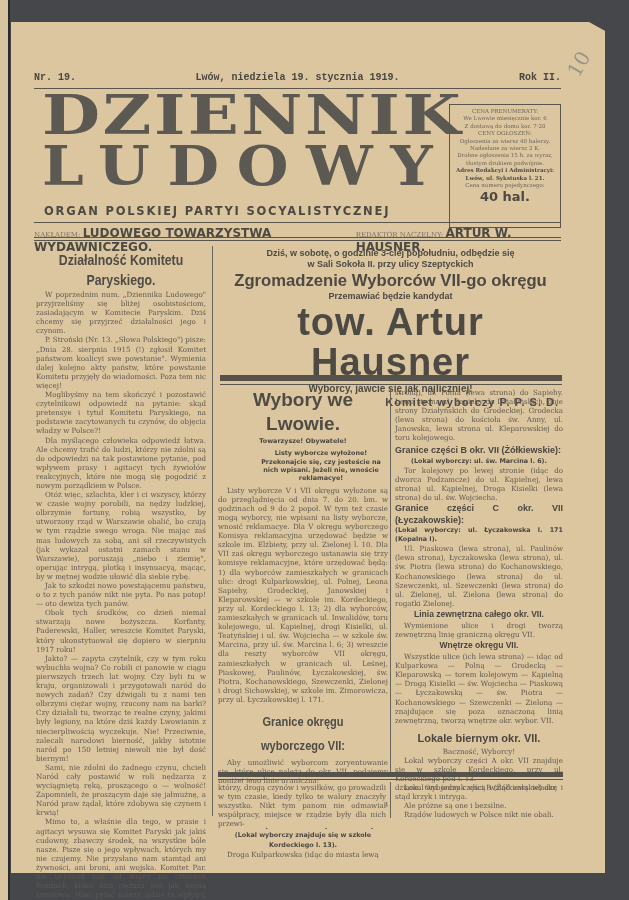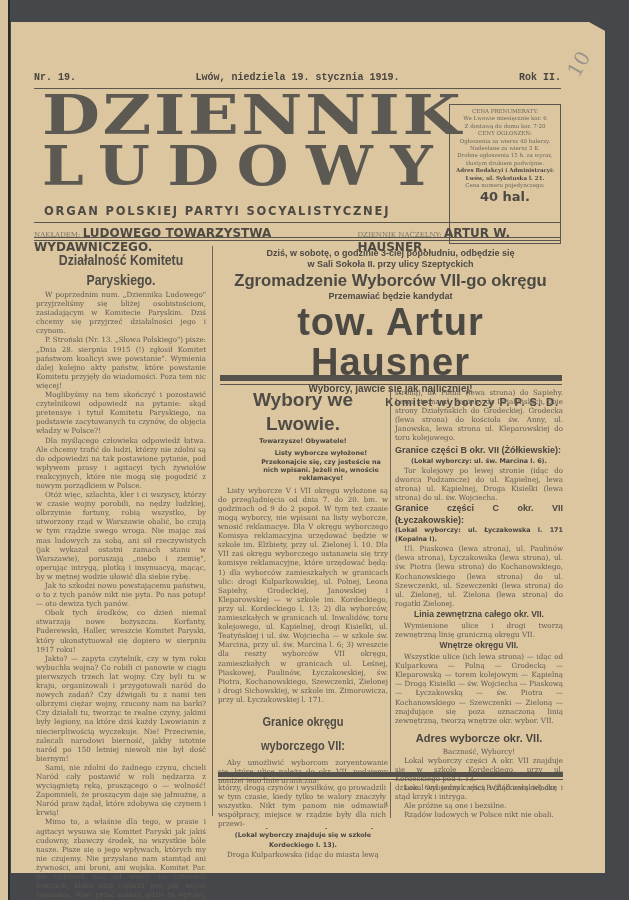--- a/index.html
+++ b/index.html
@@ -9,21 +9,21 @@
   .page .corner{position:absolute;right:-2px;top:0;width:30px;height:10px;background:#45474a;clip-path:polygon(40% 0,100% 0,100% 100%);}
   .pencil{position:absolute;left:566px;top:52px;font-family:"DejaVu Serif",serif;font-size:20px;color:#9a948a;transform:rotate(-60deg);}
   .hole{position:absolute;width:9px;height:9px;border-radius:50%;background:#2a2a2a;left:15px;}
   .cond{font-family:"Liberation Sans",sans-serif;font-weight:bold;}
   .topline{position:absolute;left:34px;top:72px;width:527px;display:flex;justify-content:space-between;font-family:Liberation Mono, monospace;font-weight:bold;font-size:10px;color:#4a4640;}
   .rule{position:absolute;left:34px;height:1px;background:#5a554d;}
   .mast{position:absolute;left:42px;top:90px;font-family:"DejaVu Serif",serif;font-weight:bold;color:#5c5852;letter-spacing:2px;}
   .mast .l1{font-size:54px;line-height:50px;transform:scaleX(1.24);transform-origin:left;}
   .mast .l2{font-size:54px;line-height:52px;letter-spacing:16px;transform:scaleX(1.1);transform-origin:left;}
   .organ{position:absolute;left:44px;top:204px;font-family:"DejaVu Sans",sans-serif;font-weight:bold;font-size:11.5px;letter-spacing:1.8px;color:#4d4943;}
-  .pricebox{position:absolute;left:449px;top:104px;width:112px;height:140px;border:1.5px solid #5a554d;text-align:center;font-size:5.5px;line-height:7.4px;color:#6a645b;padding-top:3px;box-sizing:border-box;}
+  .pricebox{position:absolute;left:449px;top:104px;width:112px;height:124px;border:1.5px solid #5a554d;text-align:center;font-size:5.5px;line-height:7.4px;color:#6a645b;padding-top:3px;box-sizing:border-box;}
   .pricebox b{color:#4d4943;}
   .pricebox .big{font-family:"DejaVu Sans",sans-serif;font-weight:bold;font-size:13px;line-height:16px;color:#4d4943;}
   .naklad{position:absolute;left:34px;top:226px;width:527px;display:flex;justify-content:space-between;font-size:7px;color:#7a7468;}
   .naklad b{font-family:"DejaVu Sans",sans-serif;color:#4d4943;font-size:12px;}
   .col{position:absolute;font-size:7.1px;line-height:9.1px;color:#5e5850;text-align:justify;}
   .col p{margin:0;text-indent:9px;}
   .col .b{font-weight:bold;color:#4a4640;font-family:"DejaVu Sans",sans-serif;font-size:6.4px;}
   .vline{position:absolute;width:1px;background:#6a655d;}
   .h-cond{font-family:"Liberation Sans",sans-serif;font-weight:bold;color:#4f4b45;text-align:center;}
   .thick{position:absolute;background:#55514b;}
@@ -66,21 +66,21 @@
   <div>Drobne ogłoszenia 15 h. za wyraz, tłustym drukiem podwójnie.</div>
   <b><div>Adres Redakcyi i Administracyi:</div></b>
   <b><div>Lwów, ul. Sykstuska l. 21.</div></b>
   <div>Cena numeru pojedynczego:</div>
   <div class="big">40 hal.</div>
 </div>
 
 <div class="rule" style="top:222px;width:527px;"></div>
 <div class="naklad">
   <span><span>NAKŁADEM:</span> <b>LUDOWEGO TOWARZYSTWA WYDAWNICZEGO.</b></span>
-  <span><span>DZIENNIK NACZELNY:</span> <b>ARTUR W. HAUSNER.</b></span>
+  <span><span>REDAKTOR NACZELNY:</span> <b>ARTUR W. HAUSNER.</b></span>
 </div>
 <div class="rule" style="top:237px;width:527px;"></div>
 <div class="rule" style="top:240px;width:527px;"></div>
 
 <div class="col" style="left:36px;top:250px;width:170px;">
   <div class="h-cond" style="font-size:15px;line-height:20px;transform:scaleX(0.82);">Działalność Komitetu Paryskiego.</div>
   <p>W poprzednim num. „Dziennika Ludowego" przyjrzeliśmy się bliżej osobistościom, zasiadającym w Komitecie Paryskim. Dziś chcemy się przyjrzeć działalności jego i czynom.</p>
   <p>P. Stroński (Nr. 13. „Słowa Polskiego") pisze: „Dnia 28. sierpnia 1915 (!) zgłosił Komitet państwom koalicyi swe powstanie". Wymienia dalej kolejno akty państw, które powstanie Komitetu przyjęły do wiadomości. Poza tem nic więcej!</p>
   <p>Moglibyśmy na tem skończyć i pozostawić czytelnikowi odpowiedź na pytanie: skąd pretensye i tytuł Komitetu Paryskiego, na podstawie zacytowanych tu czynów, do objęcia władzy w Polsce?!</p>
   <p>Dla myślącego człowieka odpowiedź łatwa. Ale chcemy trafić do ludzi, którzy nie zdolni są do odpowiedzi na tak postawione pytanie, pod wpływem prasy i agitacyi tych żywiołów reakcyjnych, które nie mogą się pogodzić z nowym porządkiem w Polsce.</p>
@@ -126,21 +126,21 @@
   <div class="cond" style="font-size:9px;line-height:14px;color:#4a4640;">Granice części B okr. VII (Żółkiewskie):</div>
   <div class="b c">(Lokal wyborczy: ul. św. Marcina l. 6).</div>
   <p>Tor kolejowy po lewej stronie (idąc do dworca Podzamcze) do ul. Kąpielnej, lewa strona) ul. Kąpielnej, Droga Kisielki (lewa strona) do ul. św. Wojciecha.</p>
   <div class="cond" style="font-size:9px;line-height:12px;color:#4a4640;">Granice części C okr. VII (Łyczakowskie):</div>
   <div class="b">(Lokal wyborczy: ul. Łyczakowska l. 171 (Kopalna I).</div>
   <p>Ul. Piaskowa (lewa strona), ul. Paulinów (lewa strona), Łyczakowska (lewa strona), ul. św. Piotra (lewa strona) do Kochanowskiego, Kochanowskiego (lewa strona) do ul. Szewczenki, ul. Szewczenki (lewa strona) do ul. Zielonej, ul. Zielona (lewa strona) do rogatki Zielonej.</p>
   <div class="cond c" style="font-size:8.5px;line-height:13px;color:#4a4640;">Linia zewnętrzna całego okr. VII.</div>
   <p>Wymienione ulice i drogi tworzą zewnętrzną linię graniczną okręgu VII.</p>
   <div class="cond c" style="font-size:8.5px;line-height:13px;color:#4a4640;">Wnętrze okręgu VII.</div>
   <p>Wszystkie ulice (ich lewa strona) — idąc od Kulparkowa — Polną — Grodecką — Kleparowską — torem kolejowym — Kąpielną — Drogą Kisielki — św. Wojciecha — Piaskową — Łyczakowską — św. Piotra — Kochanowskiego — Szewczenki — Zieloną — znajdujące się poza oznaczoną linią zewnętrzną, tworzą wnętrze okr. wybor. VII.</p>
-  <div class="cond c" style="font-size:11px;line-height:18px;color:#4a4640;margin-top:4px;">Adres wyborcze okr. VII.</div>
+  <div class="cond c" style="font-size:11px;line-height:18px;color:#4a4640;margin-top:4px;">Lokale biernym okr. VII.</div>
   <div class="c">Baczność, Wyborcy!</div>
   <p>Lokal wyborczy części A okr. VII znajduje się w szkole Kordeckiego, przy ul. Kordeckiego pod l. 13.</p>
   <p>Lokal wyborczy części B (Żółkiewskie) okr.</p>
 </div>
 
 <div class="thick" style="left:218px;top:772px;width:345px;height:5px;"></div>
 <div class="rule" style="left:218px;top:779px;width:345px;"></div>
 
 <div class="col" style="left:218px;top:783px;width:168px;background:#dcc6a0;">
   <p style="text-indent:0">którzy, drogą czynów i wysiłków, go prowadzili w tym czasie, kiedy tylko te walory znaczyły wszystko. Nikt tym panom nie odmawiał współpracy, miejsce w rządzie były dla nich przewi-</p>

